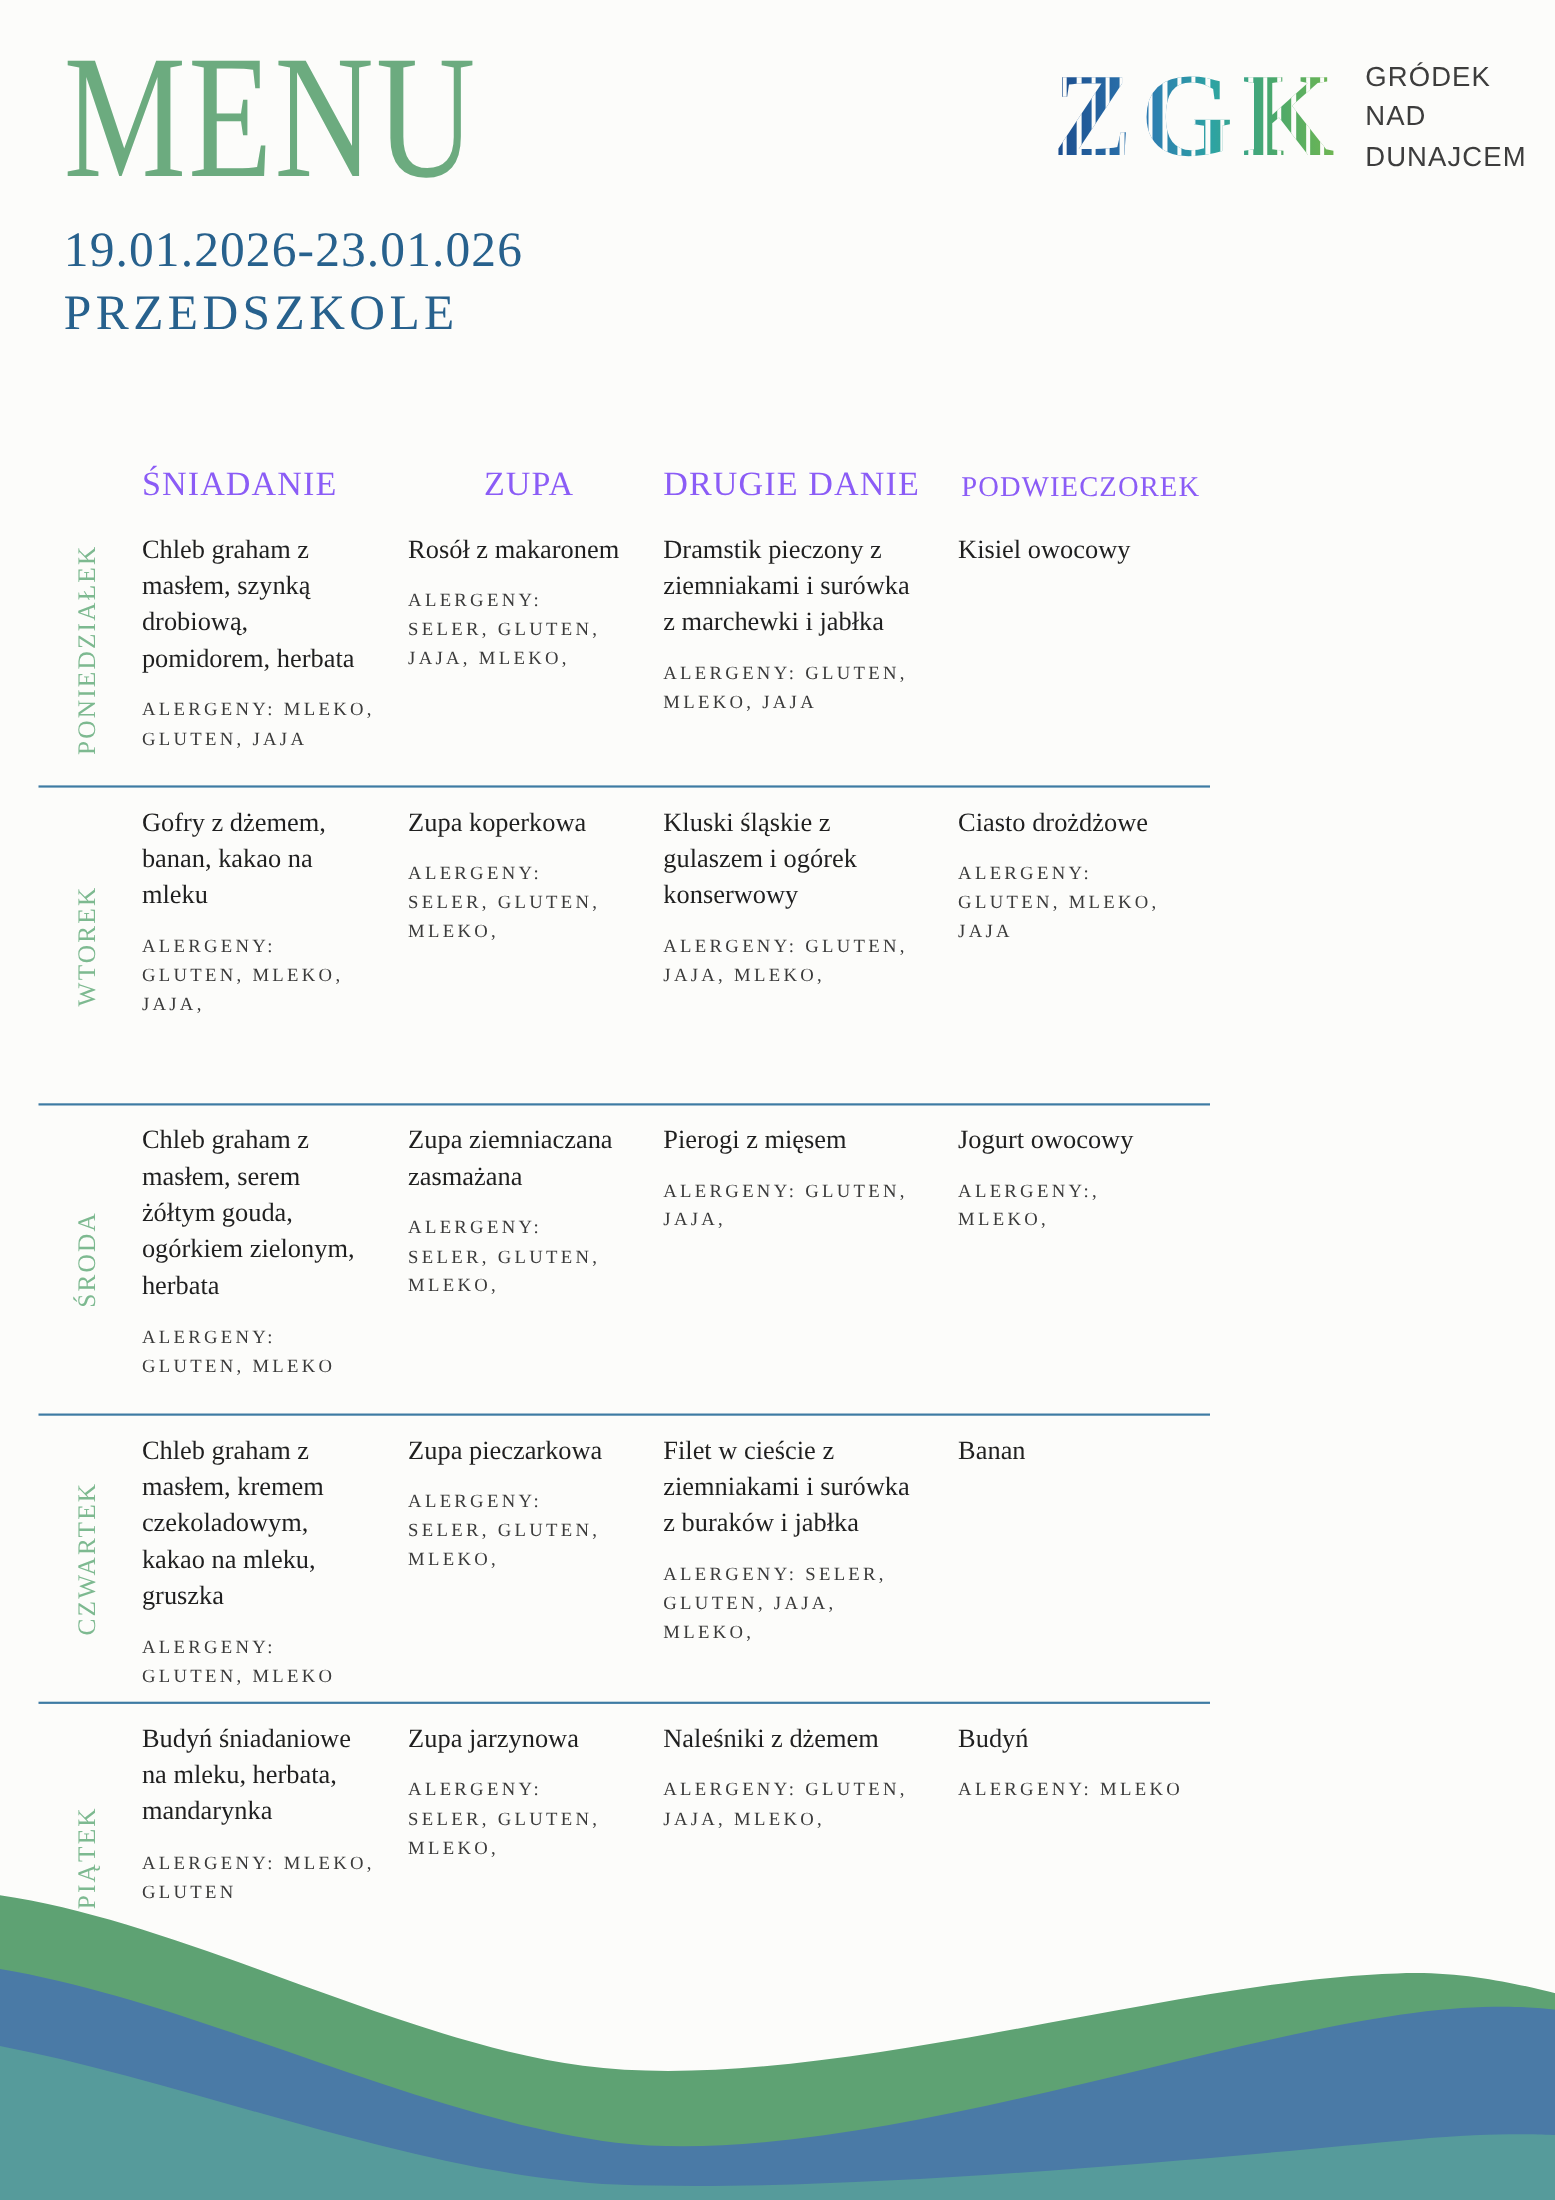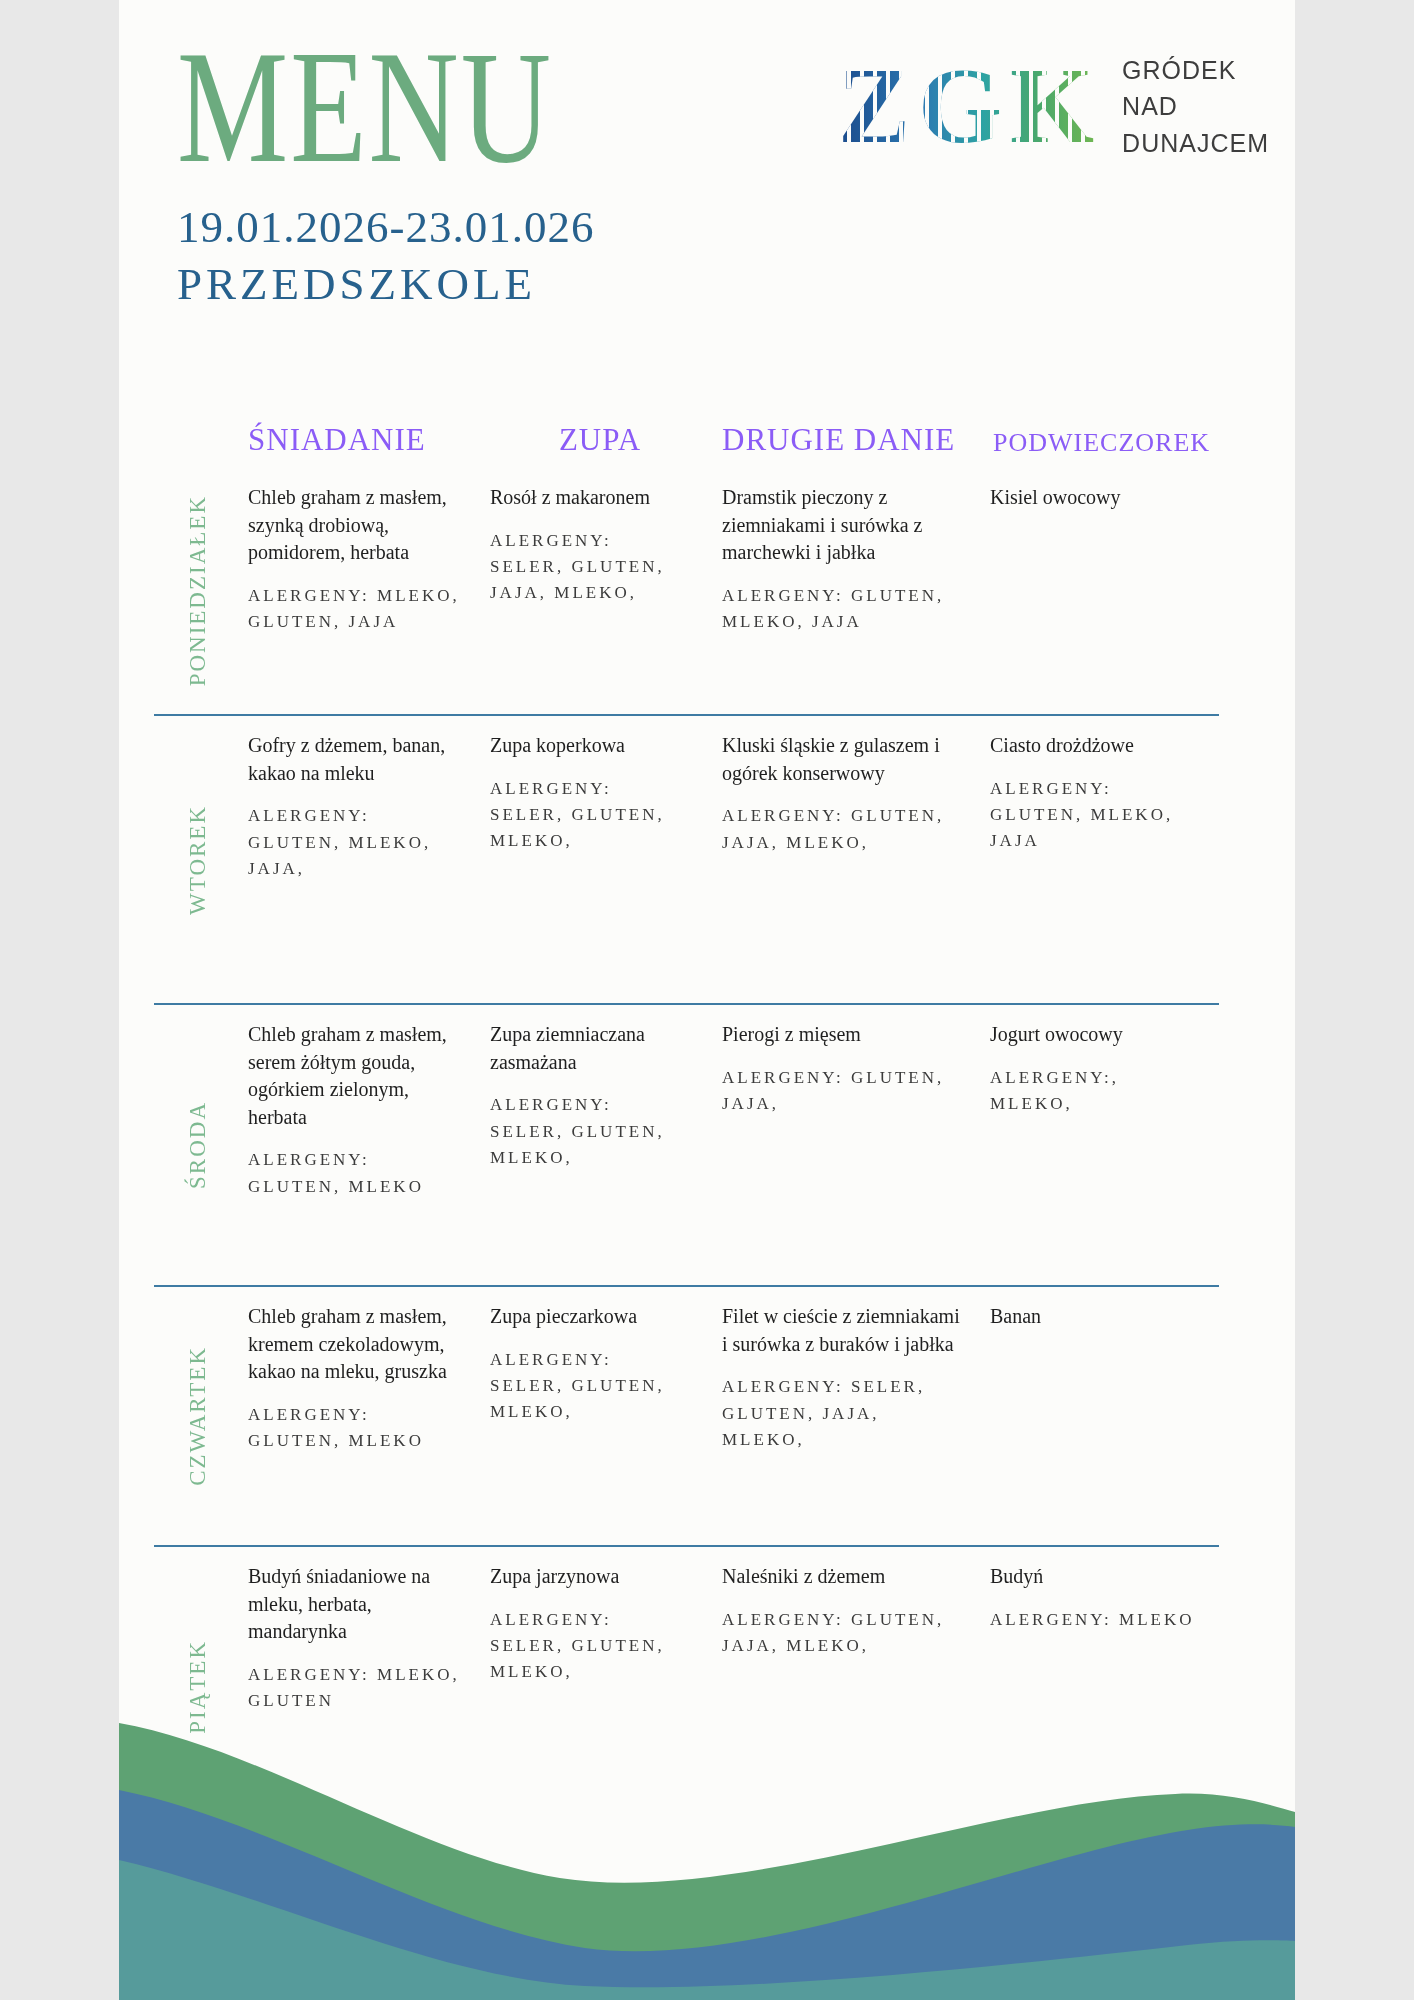--- a/index.html
+++ b/index.html
@@ -1,18 +1,18 @@
 <!DOCTYPE html>
 <html><head>
 <meta charset="utf-8">
 <style>
   html,body{margin:0;padding:0;background:#e8e8e8;}
   .sheet{
     position:relative;
-    width:1176px;height:2000px;
+    width:1414px;height:2000px;
     margin:0 auto;
     background:#fcfcfa;
     overflow:hidden;
     font-family:"Liberation Serif", serif;
   }
   
   .top{position:absolute;left:58px;top:28px;}
   .page-title{
     margin:0;
     font-family:"Liberation Serif", serif;
@@ -93,21 +93,21 @@
   .day-label{
     writing-mode:vertical-rl;
     transform:rotate(180deg);
     font-size:23px;
     letter-spacing:2px;
     color:#7db990;
     white-space:nowrap;
   }
   .meal{padding:16px 24px 10px 6px;}
   .dish{
-    font-size:20px;
+    font-size:24px;
     line-height:1.38;
     color:#1f1f1f;
   }
   .allergens{
     margin-top:16px;
     font-size:17px;
     letter-spacing:3px;
     line-height:1.55;
     color:#3b3b3b;
   }

